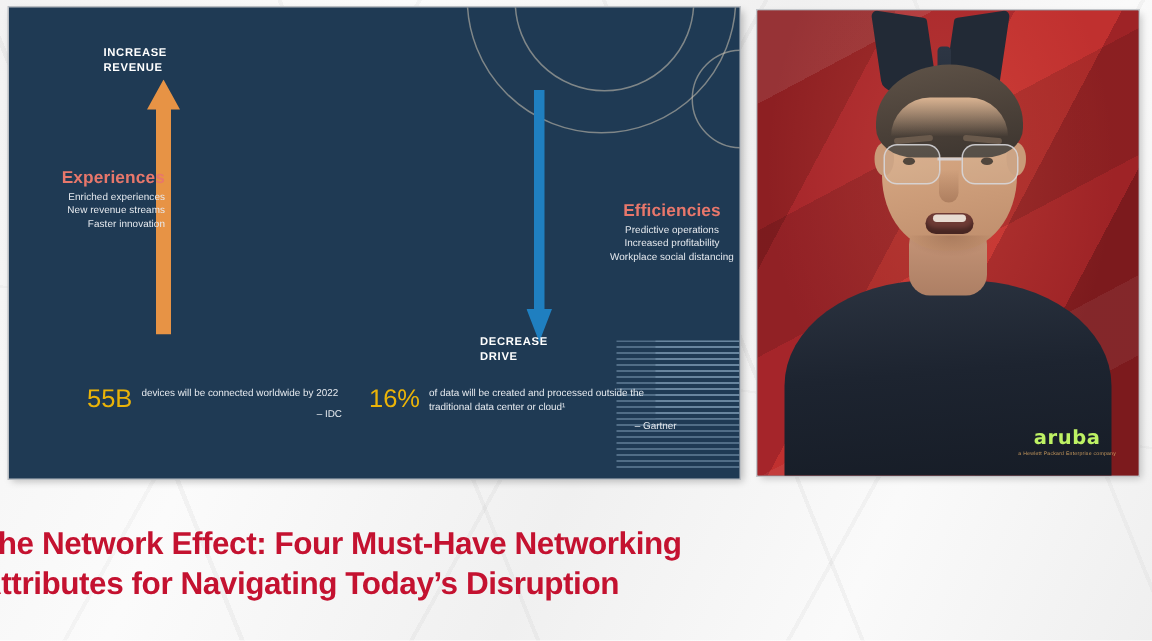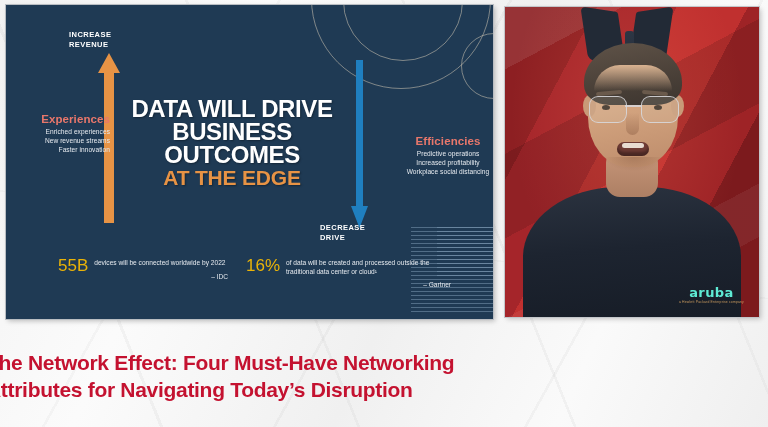--- a/index.html
+++ b/index.html
@@ -378,21 +378,21 @@
 
   
   #aruba-logo {
     position: absolute;
     right: 15px;
     bottom: 13px;
     text-align: center;
     line-height: 1;
   }
   #aruba-wordmark {
-    color: #5eead4;
+    color: #bef264;
     font-size: 13px;
     font-weight: bold;
     letter-spacing: .4px;
     font-family: "DejaVu Sans", sans-serif;
   }
   #aruba-tagline {
     color: #c99a5e;
     font-size: 3.4px;
     letter-spacing: .18px;
     margin-top: 2px;
@@ -452,26 +452,20 @@
       <div class="side-line">Faster innovation</div>
     </div>
 
     <div class="side-block" id="side-right">
       <div class="side-title">Efficiencies</div>
       <div class="side-line">Predictive operations</div>
       <div class="side-line">Increased profitability</div>
       <div class="side-line">Workplace social distancing</div>
     </div>
 
-    <div id="headline">
-      <div class="hl">DATA WILL DRIVE</div>
-      <div class="hl">BUSINESS</div>
-      <div class="hl">OUTCOMES</div>
-      <div class="hl-accent">AT THE EDGE</div>
-    </div>
 
     <div class="stat" id="stat-1">
       <div class="stat-value">55B</div>
       <div class="stat-body">
         <div class="stat-text">devices will be connected worldwide by 2022</div>
         <div class="stat-source">– IDC</div>
       </div>
     </div>
 
     <div class="stat" id="stat-2">

